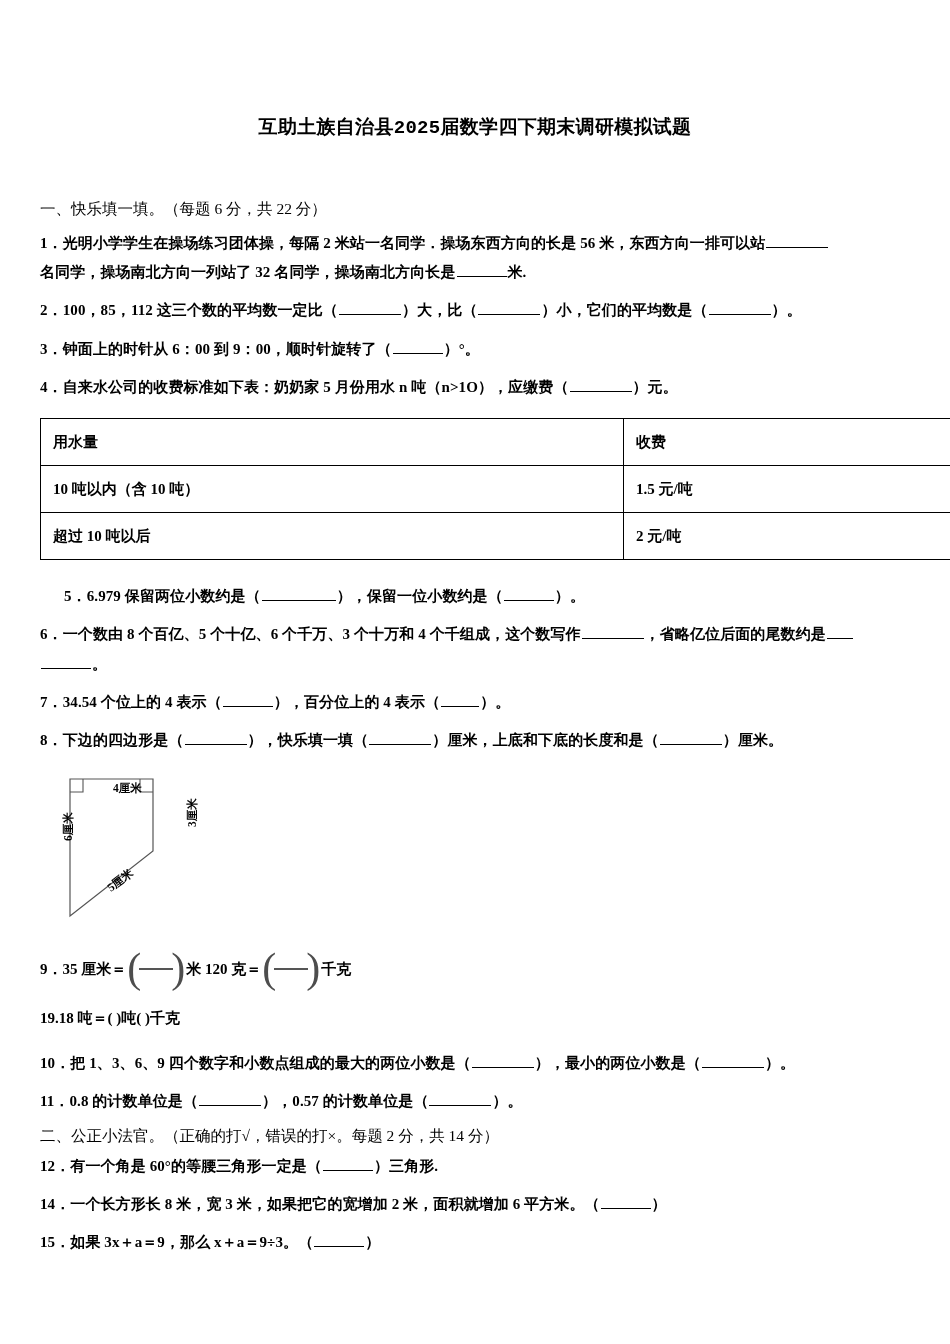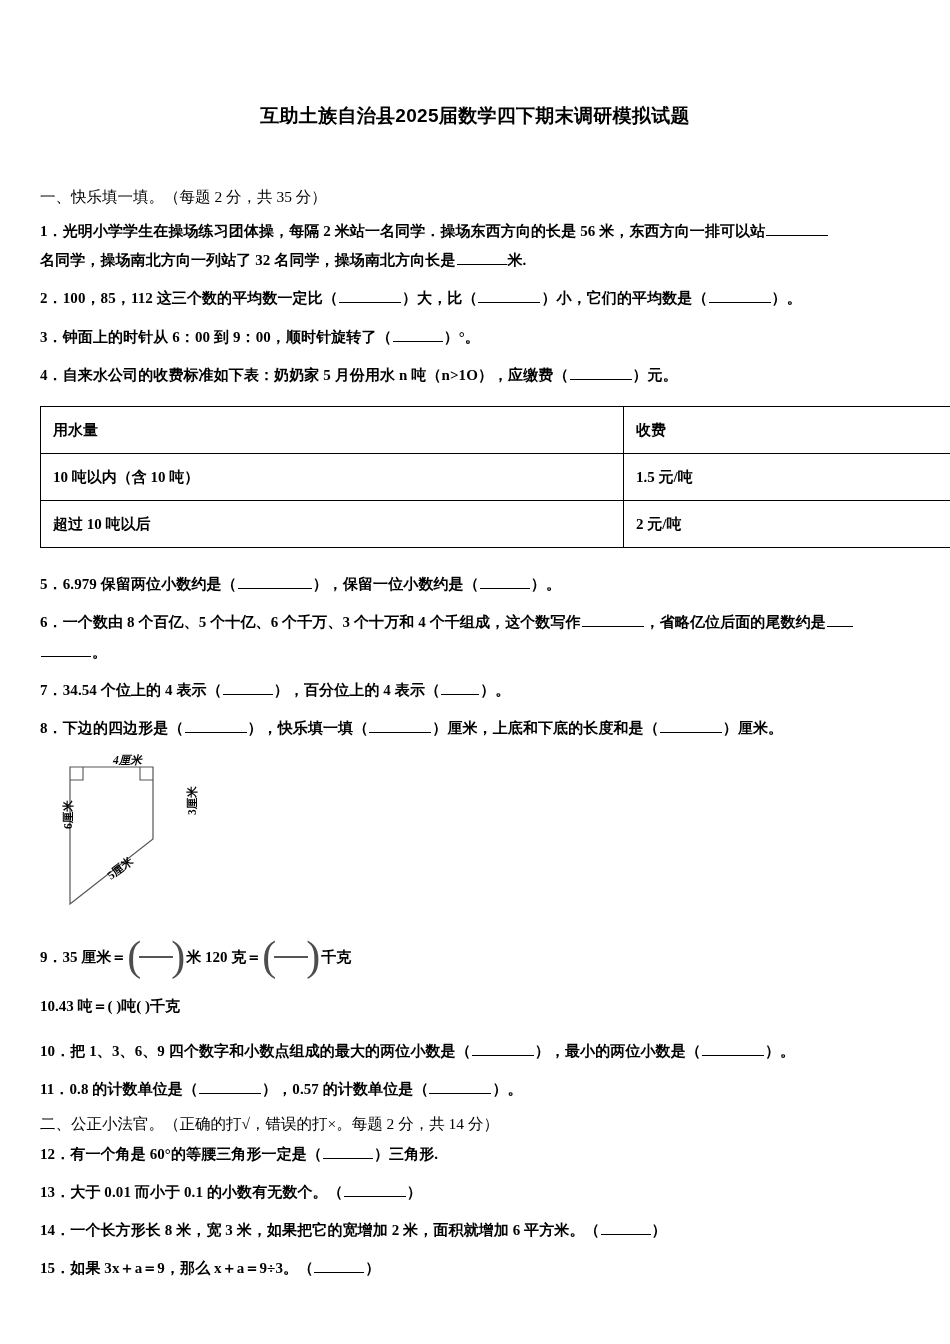--- a/index.html
+++ b/index.html
@@ -19,23 +19,23 @@
     width: 950px;
     height: 1344px;
     position: relative;
     box-sizing: border-box;
     padding: 0 40px;
   }
   .doc-title {
     text-align: center;
     font-size: 19px;
     font-weight: bold;
-    font-family: Liberation Sans, sans-serif;
+    font-family: Liberation Mono, monospace;
     letter-spacing: 0.3px;
-    margin: 0;
+    margin: 12px;
     padding-top: 104px;
     line-height: 1.3;
   }
   .section-head {
     font-size: 15.5px;
     margin-top: 56px;
     line-height: 1.5;
     font-weight: normal;
   }
   .q {
@@ -86,21 +86,21 @@
     margin-left: 18px;
   }
   .figure-wrap svg { display: block; }
   .fig-label {
     position: absolute;
     font-size: 11.5px;
     font-weight: bold;
     font-family: "Liberation Serif", "DejaVu Serif", serif;
     white-space: nowrap;
   }
-  .lab-top { left: 55px; top: 4px; font-style: italic; }
+  .lab-top { left: 55px; top: 20px; }
   .lab-left {
     left: -4px; top: 58px;
     transform: rotate(-90deg);
     transform-origin: center center;
   }
   .lab-right {
     left: 120px; top: 44px;
     transform: rotate(-90deg);
     transform-origin: center center;
   }
@@ -154,21 +154,21 @@
     line-height: 1.9;
   }
 </style>
 </head>
 <body>
 
 <div class="page">
 
   <h1 class="doc-title">互助土族自治县2025届数学四下期末调研模拟试题</h1>
 
-  <div class="section-head">一、快乐填一填。（每题 2 分，共 35 分）</div>
+  <div class="section-head">一、快乐填一填。（每题 6 分，共 22 分）</div>
 
   <div class="q">
     <span>1．光明小学学生在操场练习团体操，每隔 2 米站一名同学．操场东西方向的长是 56 米，东西方向一排可以站</span><span class="blank-u bu-lg"></span><br>
     <span>名同学，操场南北方向一列站了 32 名同学，操场南北方向长是</span><span class="blank-u bu-md"></span><span>米.</span>
   </div>
 
   <div class="q">
     <span>2．100，85，112 这三个数的平均数一定比（</span><span class="blank-u bu-lg"></span><span>）大，比（</span><span class="blank-u bu-lg"></span><span>）小，它们的平均数是（</span><span class="blank-u bu-lg"></span><span>）。</span>
   </div>
 
@@ -190,21 +190,21 @@
         <td class="c1">10 吨以内（含 10 吨）</td>
         <td class="c2">1.5 元/吨</td>
       </tr>
       <tr>
         <td class="c1">超过 10 吨以后</td>
         <td class="c2">2 元/吨</td>
       </tr>
     </tbody>
   </table>
 
-  <div class="q" style="margin-top:22px;">
+  <div class="q" style="margin-top:22px;margin-left:24px;">
     <span>5．6.979 保留两位小数约是（</span><span class="blank-u bu-xl"></span><span>），保留一位小数约是（</span><span class="blank-u bu-md"></span><span>）。</span>
   </div>
 
   <div class="q">
     <span>6．一个数由 8 个百亿、5 个十亿、6 个千万、3 个十万和 4 个千组成，这个数写作</span><span class="blank-u bu-lg"></span><span>，省略亿位后面的尾数约是</span><span class="blank-u bu-xs"></span><br>
     <span class="blank-u bu-md"></span><span>。</span>
   </div>
 
   <div class="q">
     <span>7．34.54 个位上的 4 表示（</span><span class="blank-u bu-md"></span><span>），百分位上的 4 表示（</span><span class="blank-u bu-sm"></span><span>）。</span>
@@ -235,39 +235,36 @@
     </span>
     <span class="t">米 120 克＝</span>
     <span class="fracbox">
       <span class="par parl">(</span>
       <span class="bar"></span>
       <span class="par parr">)</span>
     </span>
     <span class="t">千克</span>
   </div>
 
-  <div class="q10line">10.43 吨＝(  )吨(  )千克</div>
+  <div class="q10line">19.18 吨＝(  )吨(  )千克</div>
 
   <div class="q" style="margin-top:16px;">
     <span>10．把 1、3、6、9 四个数字和小数点组成的最大的两位小数是（</span><span class="blank-u bu-lg"></span><span>），最小的两位小数是（</span><span class="blank-u bu-lg"></span><span>）。</span>
   </div>
 
   <div class="q">
     <span>11．0.8 的计数单位是（</span><span class="blank-u bu-lg"></span><span>），0.57 的计数单位是（</span><span class="blank-u bu-lg"></span><span>）。</span>
   </div>
 
   <div class="section-head" style="margin-top:8px;">二、公正小法官。（正确的打√，错误的打×。每题 2 分，共 14 分）</div>
 
   <div class="q" style="margin-top:4px;">
     <span>12．有一个角是 60°的等腰三角形一定是（</span><span class="blank-u bu-md"></span><span>）三角形.</span>
   </div>
 
-  <div class="q">
-    <span>13．大于 0.01 而小于 0.1 的小数有无数个。（</span><span class="blank-u bu-lg"></span><span>）</span>
-  </div>
 
   <div class="q">
     <span>14．一个长方形长 8 米，宽 3 米，如果把它的宽增加 2 米，面积就增加 6 平方米。（</span><span class="blank-u bu-md"></span><span>）</span>
   </div>
 
   <div class="q">
     <span>15．如果 3x＋a＝9，那么 x＋a＝9÷3。（</span><span class="blank-u bu-md"></span><span>）</span>
   </div>
 
 </div>

